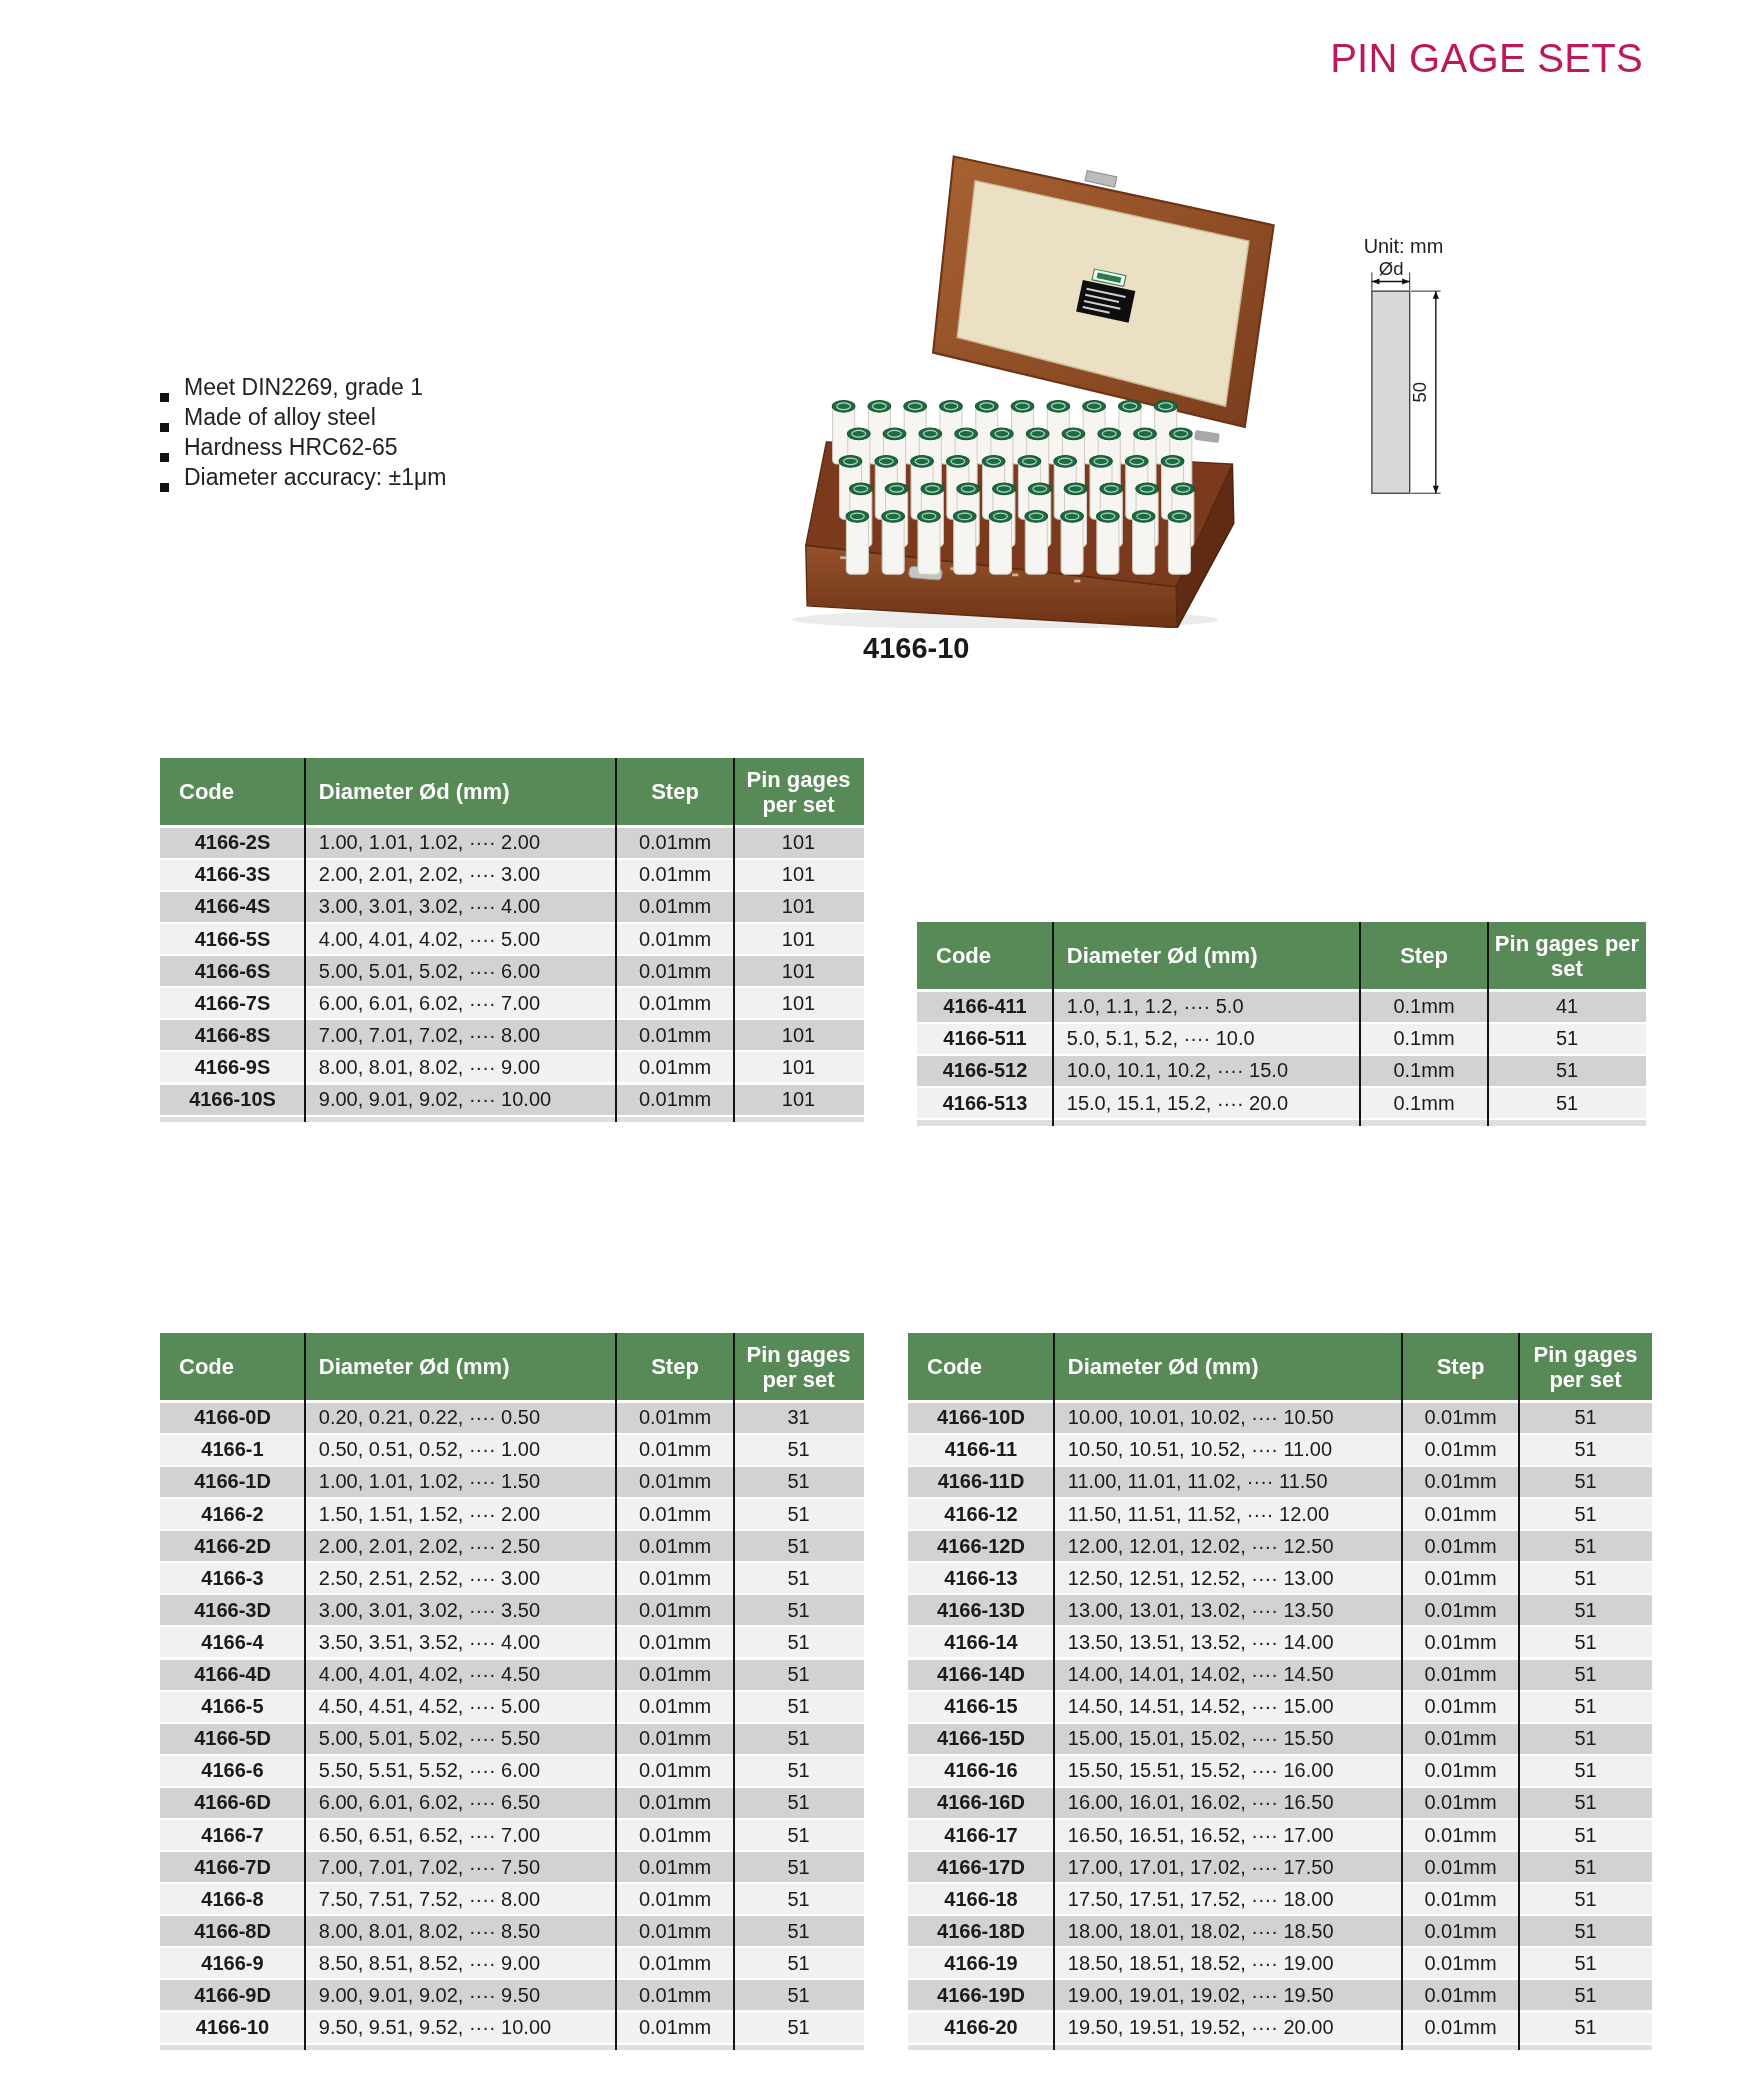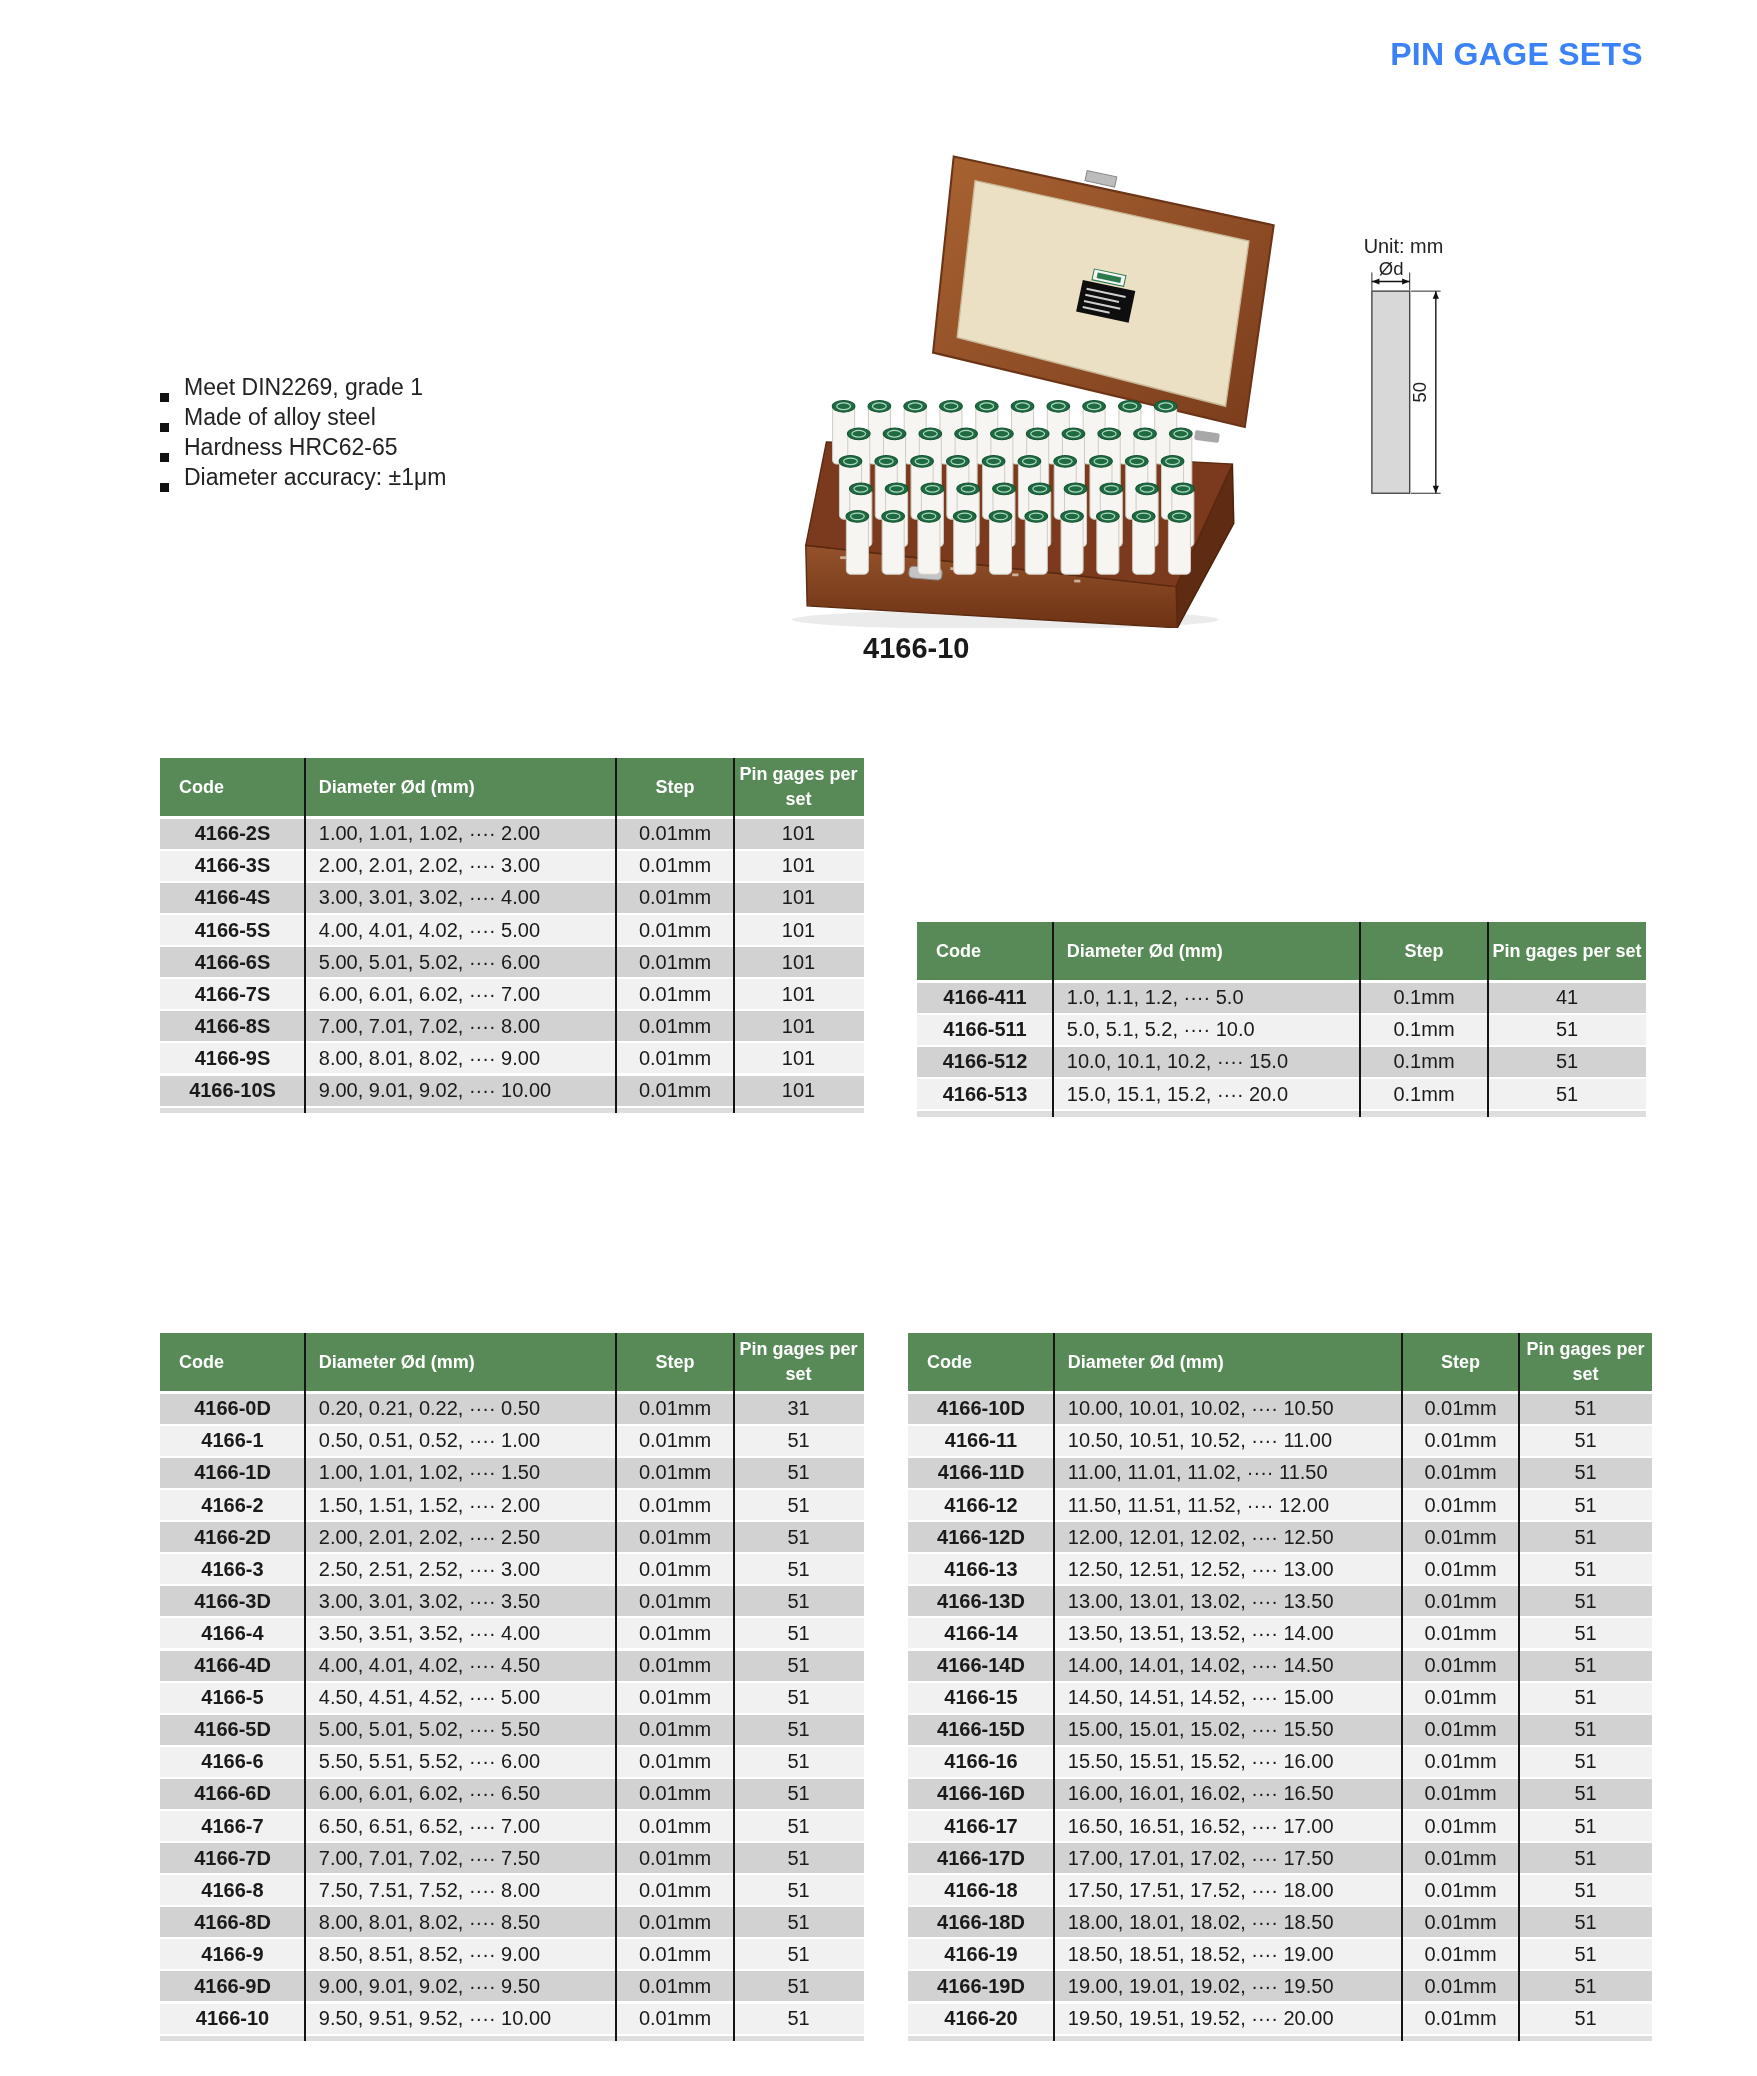--- a/index.html
+++ b/index.html
@@ -1,35 +1,35 @@
 <!DOCTYPE html>
 <html style="--header_green: #578a57; --row_dark: #d2d2d2; --row_light: #f0f1f0; --line_black: #141414; --text: #1a1a1a; --pin_cap_green: #1e6b41; --wood: #8a4a26; --wood_dark: #5f2b12; --wood_light: #a05a2c; --lid_inner: #ece0c4; --gage_gray: #d8d8d8;font-size:11px"><head>
 <meta charset="utf-8">
 <style>
   html,body{margin:0;padding:0;background:#fff;}
   #page{position:relative;width:1758px;height:2077px;background:#fff;overflow:hidden;
         font-family:"Liberation Sans",sans-serif;color:var(--text,#1a1a1a);}
 
-  .page-title{position:absolute;top:36px;right:115px;font-size:32px;font-weight:bold;
-              letter-spacing:0.3px;color:#3b82f6;}
+  .page-title{position:absolute;top:36px;right:115px;font-size:40px;font-weight:normal;
+              letter-spacing:0.3px;color:#be185d;}
 
   .features{position:absolute;left:160px;top:372px;margin:0;padding:0;list-style:none;}
   .features li{display:flex;align-items:flex-end;font-size:23px;line-height:30px;color:#222;}
   .features .sq{flex:0 0 auto;width:9px;height:9px;background:#111;margin:10.3px 15px 0 0;}
 
   .photo-wrap{position:absolute;left:792px;top:146px;width:523px;height:482px;}
   .photo-caption{position:absolute;left:863px;top:632px;font-size:29px;font-weight:bold;color:#1a1a1a;}
 
   .diagram-wrap{position:absolute;left:1343px;top:227px;width:165px;height:296px;}
   .diagram-wrap text{font-family:"Liberation Sans",sans-serif;fill:#222;}
 
   
   .ptable{position:absolute;}
-  .thead{display:flex;height:58px;background:var(--header_green,#578a57);
-         color:#fff;font-weight:bold;font-size:18px;line-height:25px;margin-bottom:2.8px;}
+  .thead{display:flex;height:67px;background:var(--header_green,#578a57);
+         color:#fff;font-weight:bold;font-size:22px;line-height:25px;margin-bottom:2.8px;}
   .hcell{display:flex;align-items:center;}
   .thead .c-code{justify-content:flex-start;padding-left:19px;box-sizing:border-box;}
   .thead .c-dia{justify-content:flex-start;padding-left:13.8px;box-sizing:border-box;}
   .thead .c-step{justify-content:center;text-align:center;border-radius:17px;}
   .thead .c-qty{justify-content:center;border-radius:15px;}
 
   .trow{display:flex;height:30px;margin-bottom:2.1px;align-items:center;font-size:20px;
         background:var(--row_dark,#d2d2d2);}
   .trow.alt{background:var(--row_light,#f0f1f0);}
   .c-code{width:var(--c1);text-align:center;font-weight:bold;}

